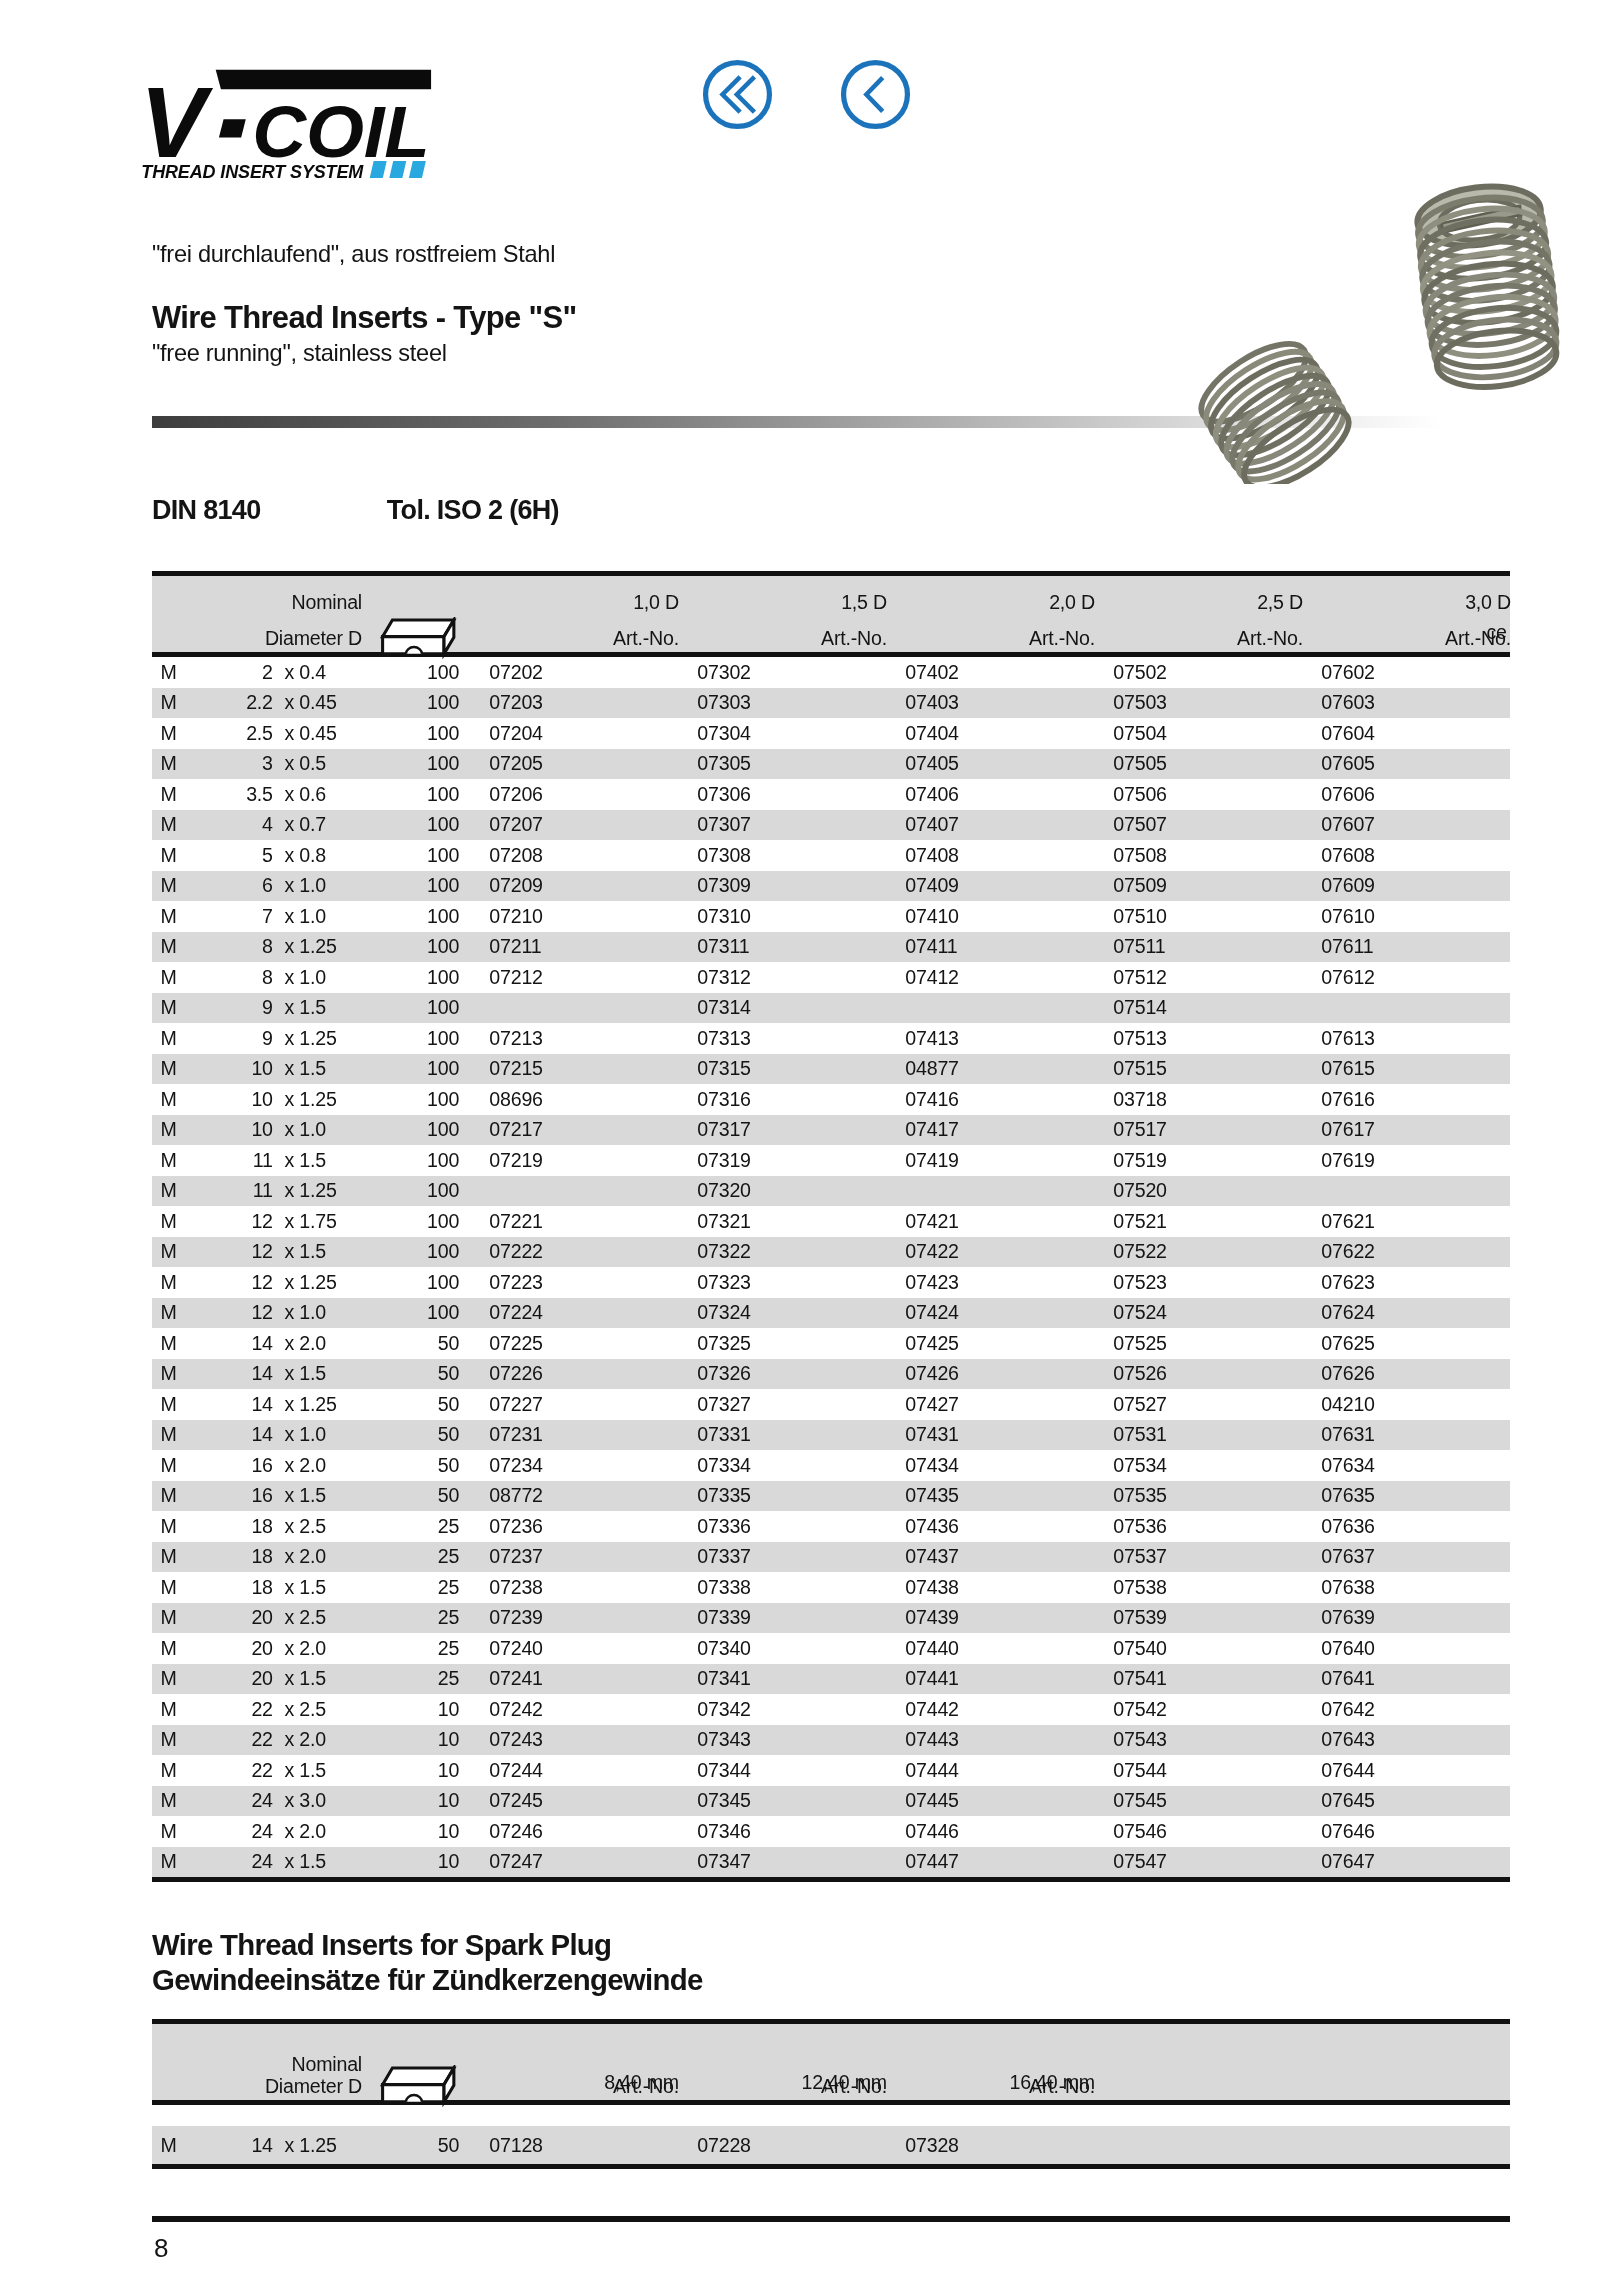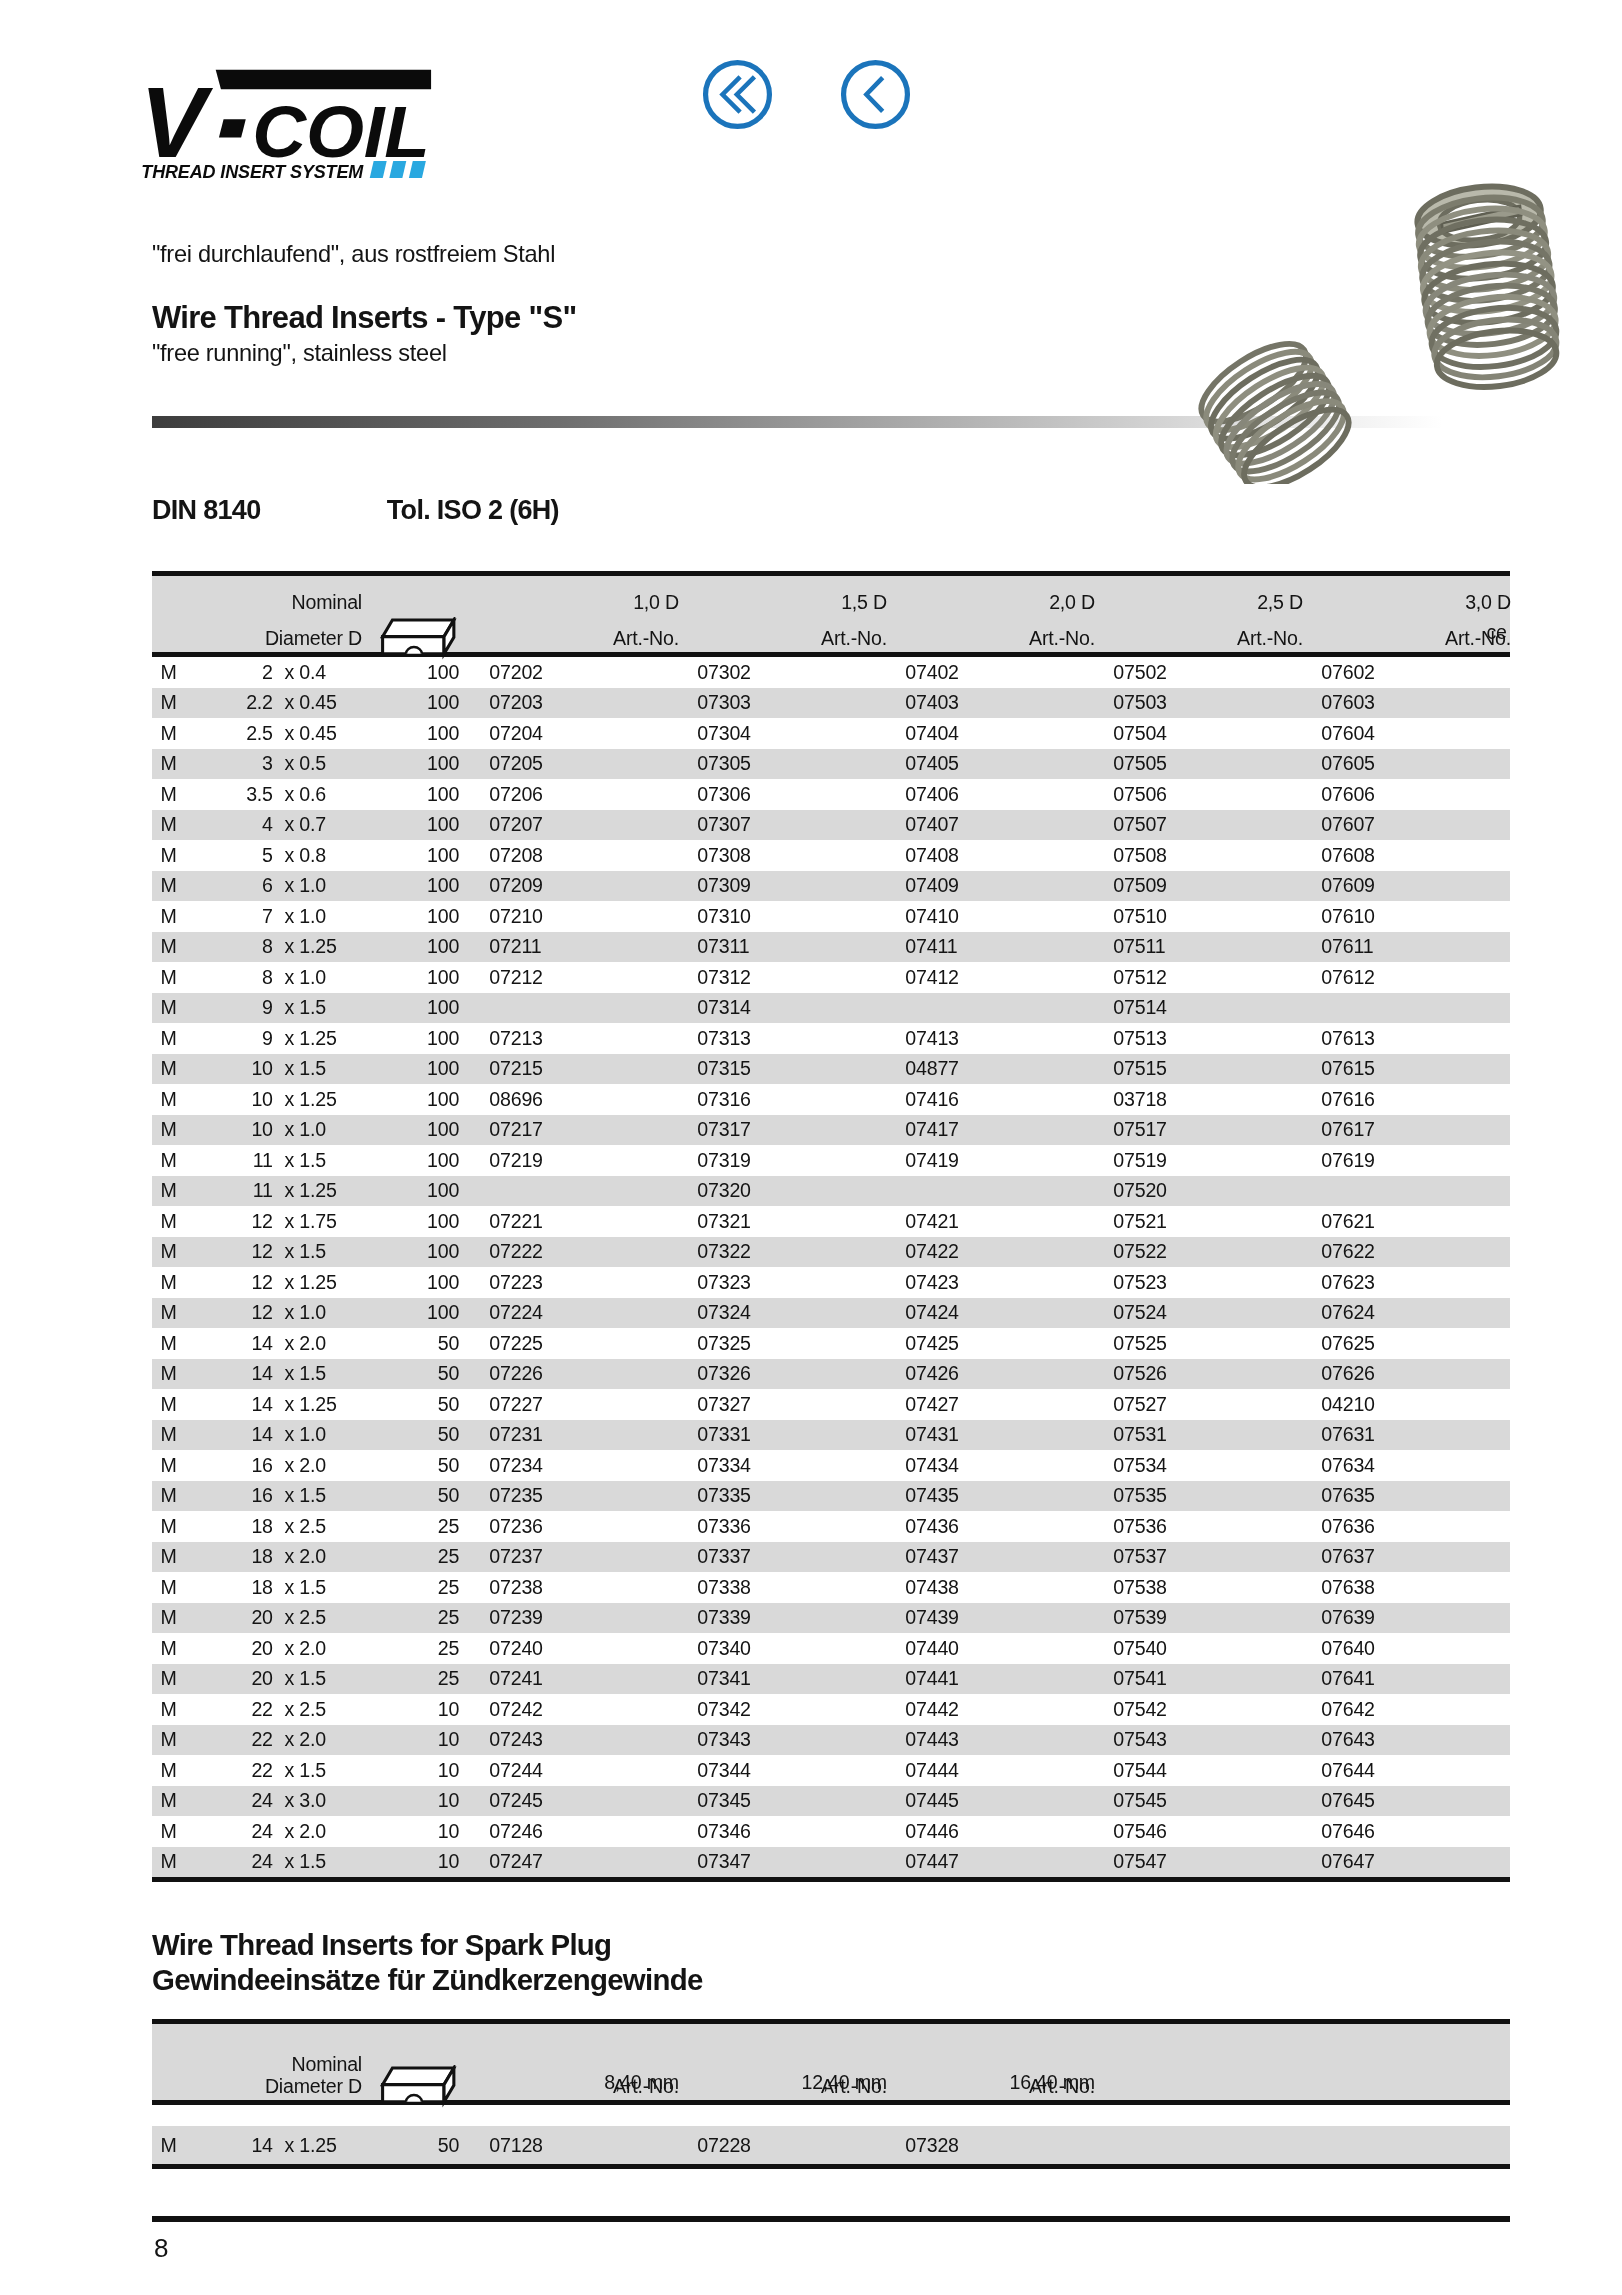--- a/index.html
+++ b/index.html
@@ -472,21 +472,21 @@
           <span class="cell art">07334</span>
           <span class="cell art">07434</span>
           <span class="cell art">07534</span>
           <span class="cell art">07634</span>
         </div>
         <div class="trow shade">
           <span class="cell m">M</span>
           <span class="cell dia">16</span>
           <span class="cell pitch">x 1.5</span>
           <span class="cell qty">50</span>
-          <span class="cell art">07235</span>
+          <span class="cell art">08772</span>
           <span class="cell art">07335</span>
           <span class="cell art">07435</span>
           <span class="cell art">07535</span>
           <span class="cell art">07635</span>
         </div>
         <div class="trow">
           <span class="cell m">M</span>
           <span class="cell dia">18</span>
           <span class="cell pitch">x 2.5</span>
           <span class="cell qty">25</span>

